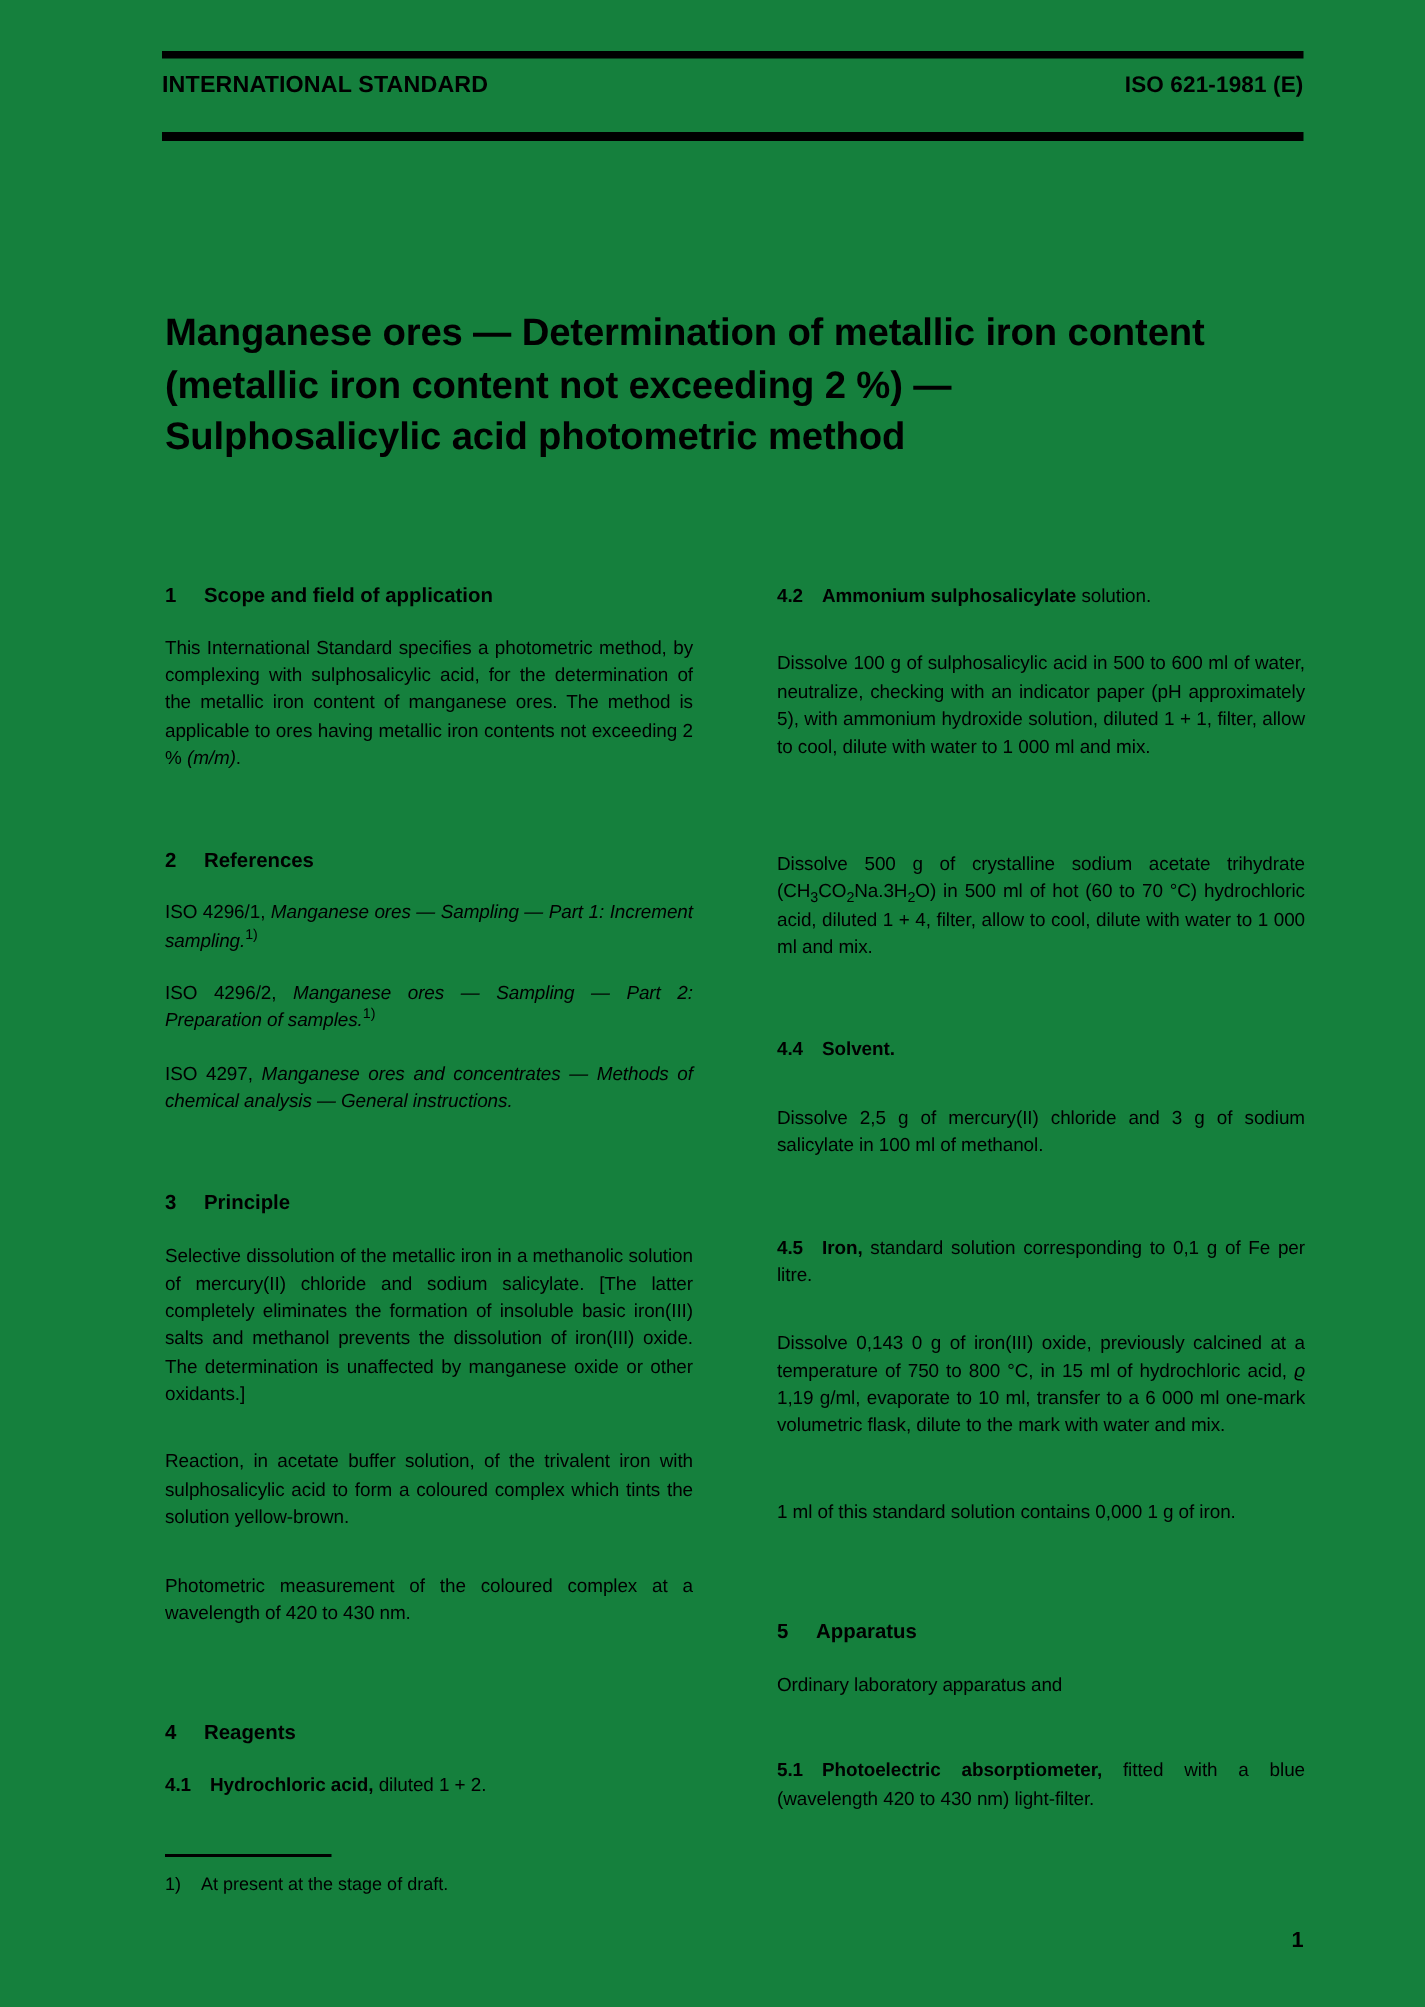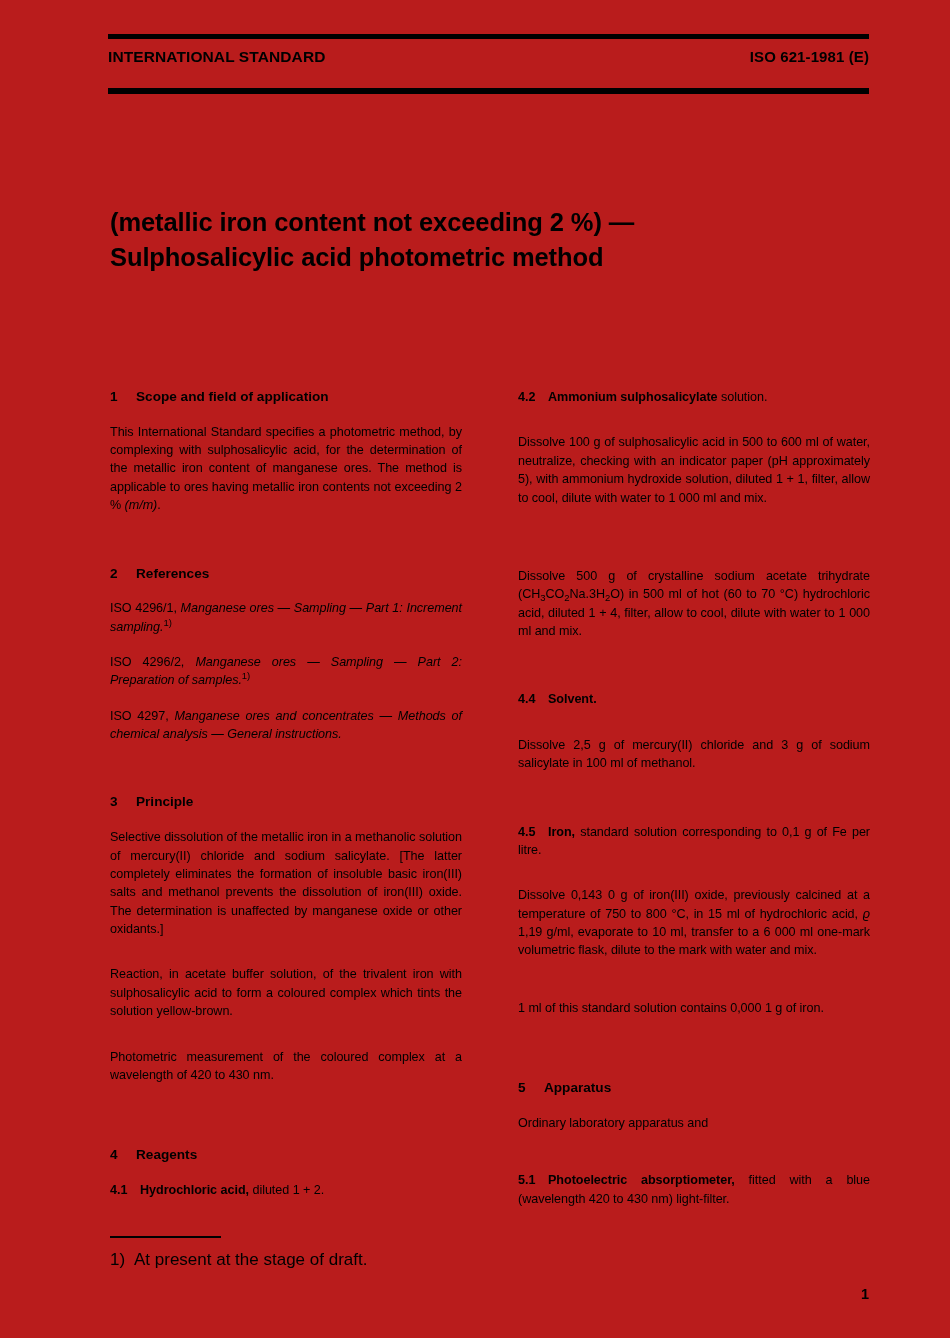--- a/index.html
+++ b/index.html
@@ -8,21 +8,21 @@
     background: #ffffff;
   }
   body {
     font-family: "Liberation Sans", sans-serif;
     color: #000000;
   }
   .page {
     position: relative;
     width: 950px;
     height: 1338px;
-    background: #b91c1c;
+    background: #15803d;
     box-sizing: border-box;
     overflow: hidden;
   }
 
   
   .rule-top {
     position: absolute;
     left: 108px;
     top: 34px;
     width: 761px;
@@ -131,21 +131,21 @@
     left: 110px;
     top: 1236px;
     width: 111px;
     height: 2px;
     background: #000000;
   }
   .footnote {
     position: absolute;
     left: 110px;
     top: 1248px;
-    font-size: 17px;
+    font-size: 12px;
     line-height: 1.4;
   }
   .footnote .fnum {
     display: inline-block;
     width: 24px;
   }
 
   
   .page-number {
     position: absolute;
@@ -162,20 +162,21 @@
 
   <div class="rule-top"></div>
   <div class="rule-bottom"></div>
 
   <div class="header-row">
     <div class="header-left">INTERNATIONAL STANDARD</div>
     <div class="header-right">ISO 621-1981 (E)</div>
   </div>
 
   <div class="doc-title">
+    <div>Manganese ores — Determination of metallic iron content</div>
     <div>(metallic iron content not exceeding 2 %) —</div>
     <div>Sulphosalicylic acid photometric method</div>
   </div>
 
   <div class="columns">
 
     <div class="col">
 
       <h2 class="sec">
         <span class="num">1</span><span>Scope and field of application</span>

